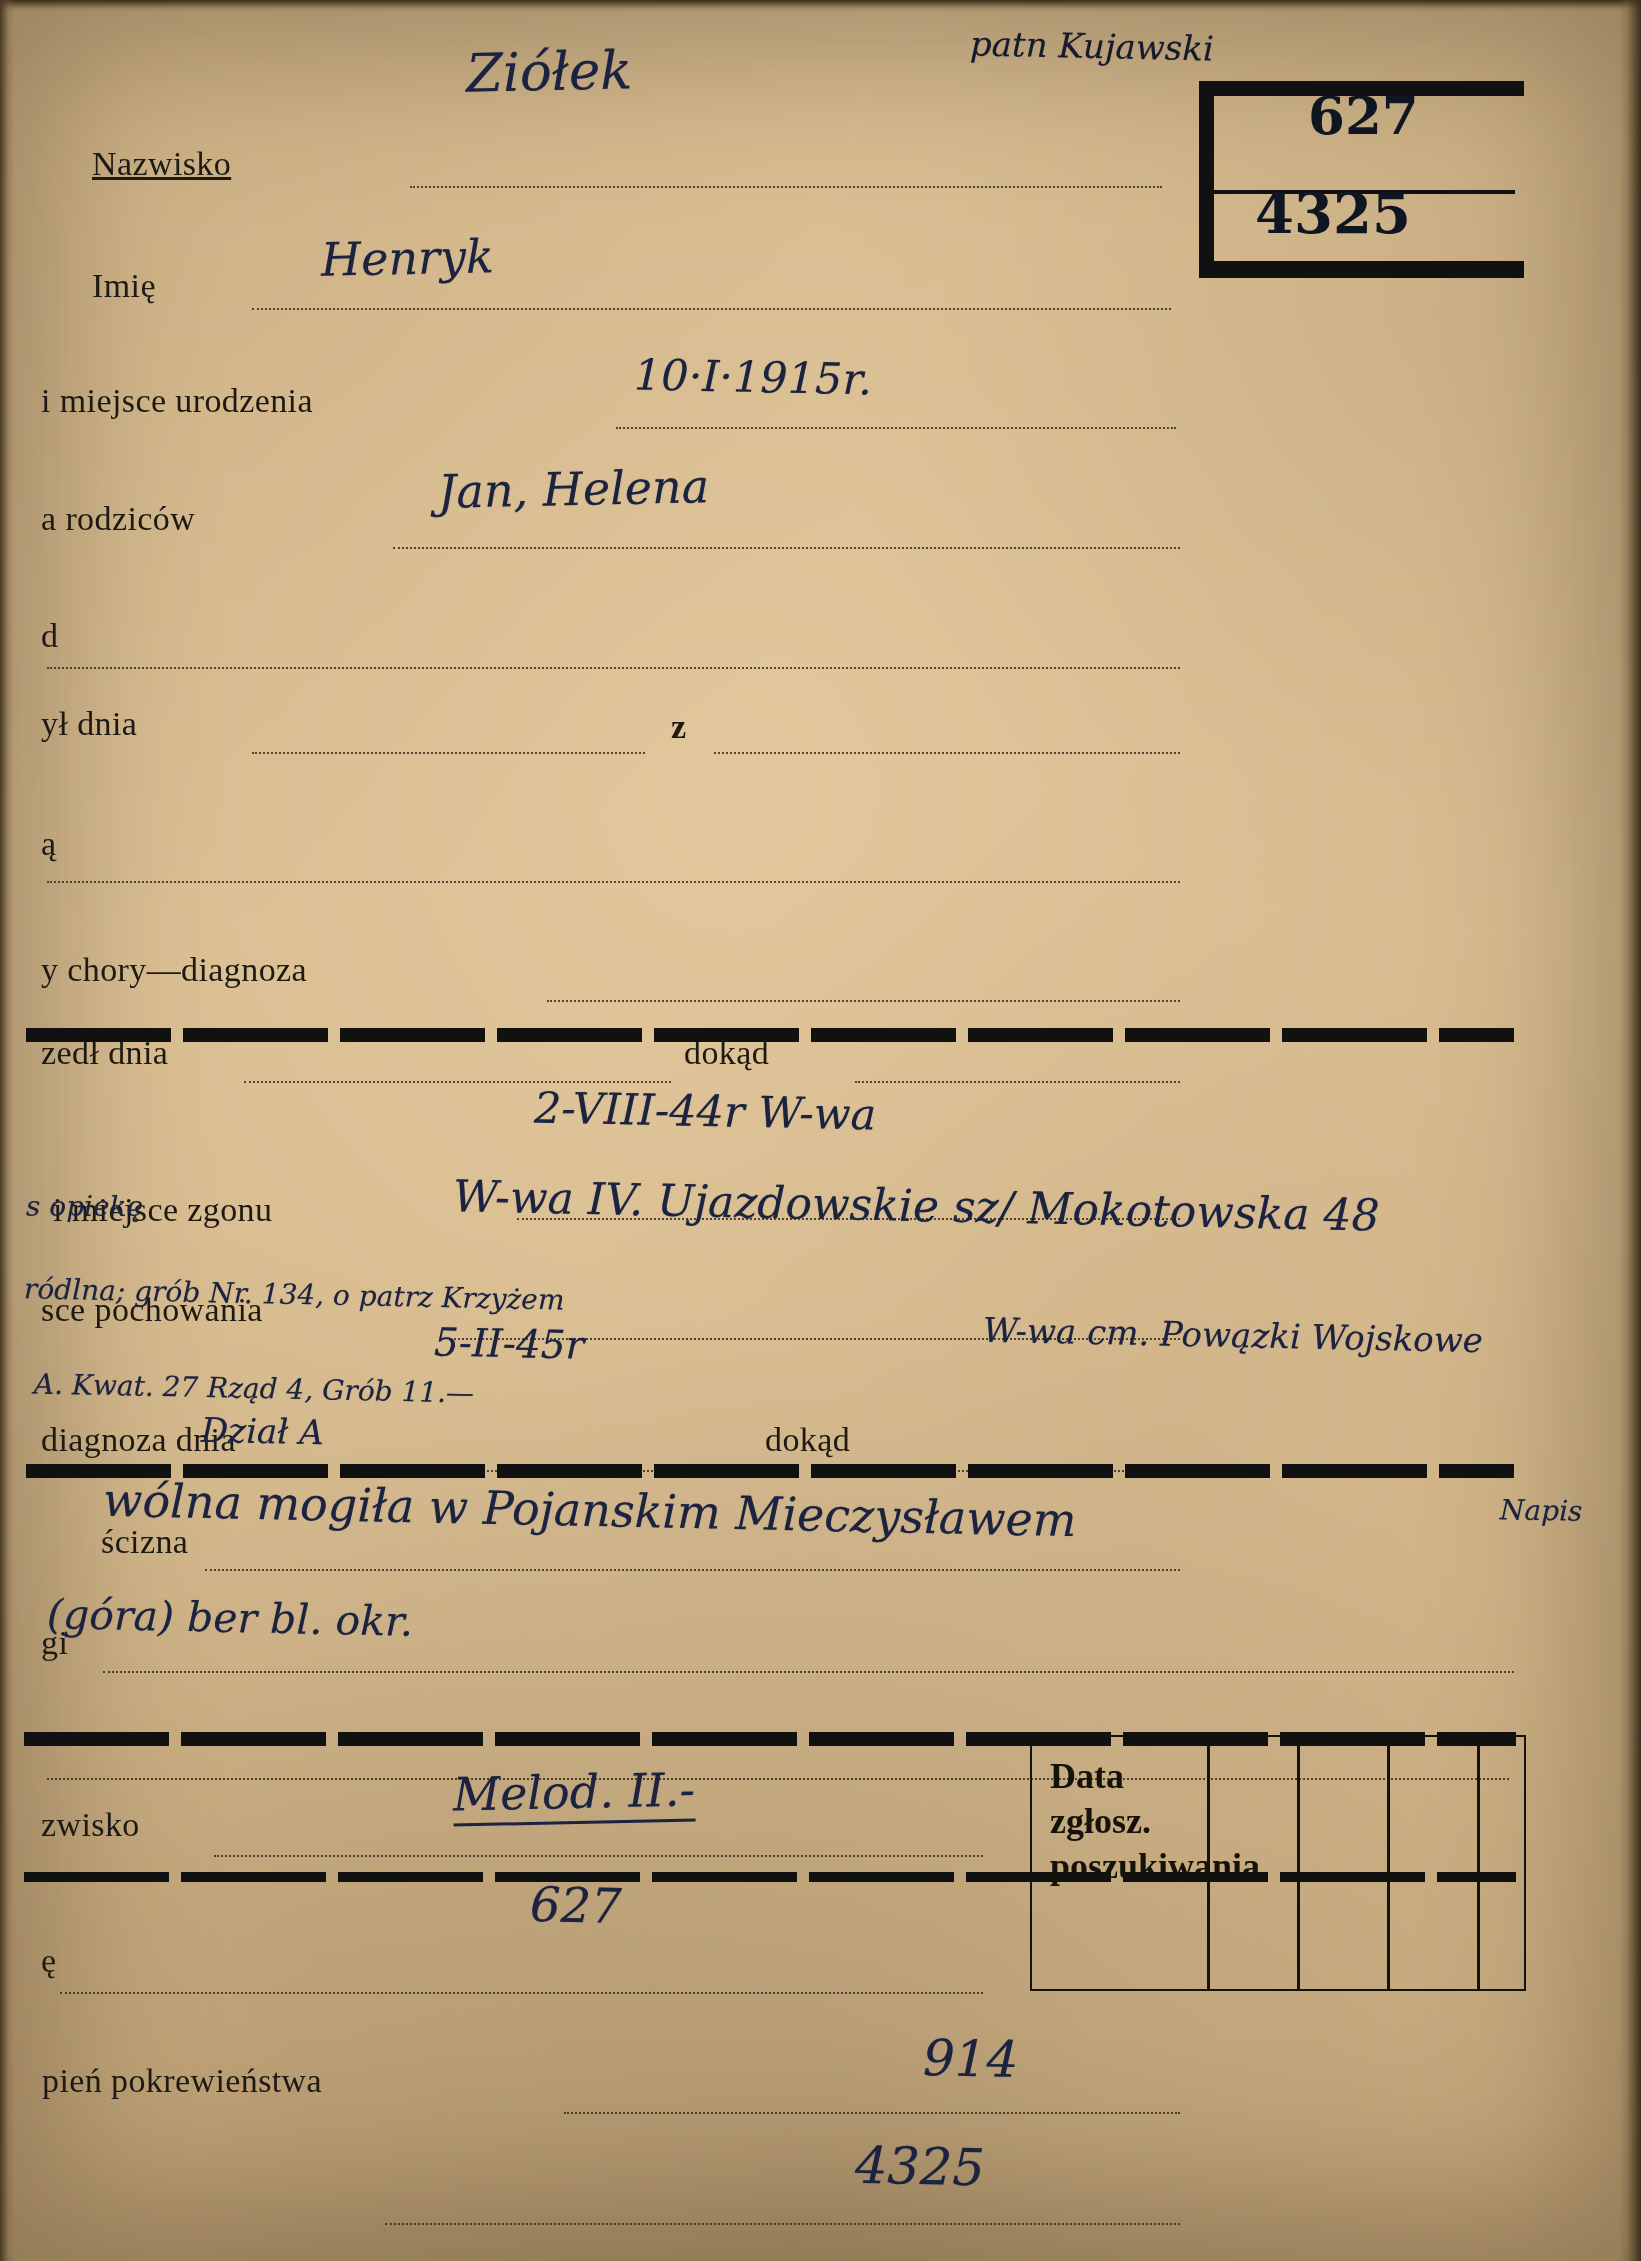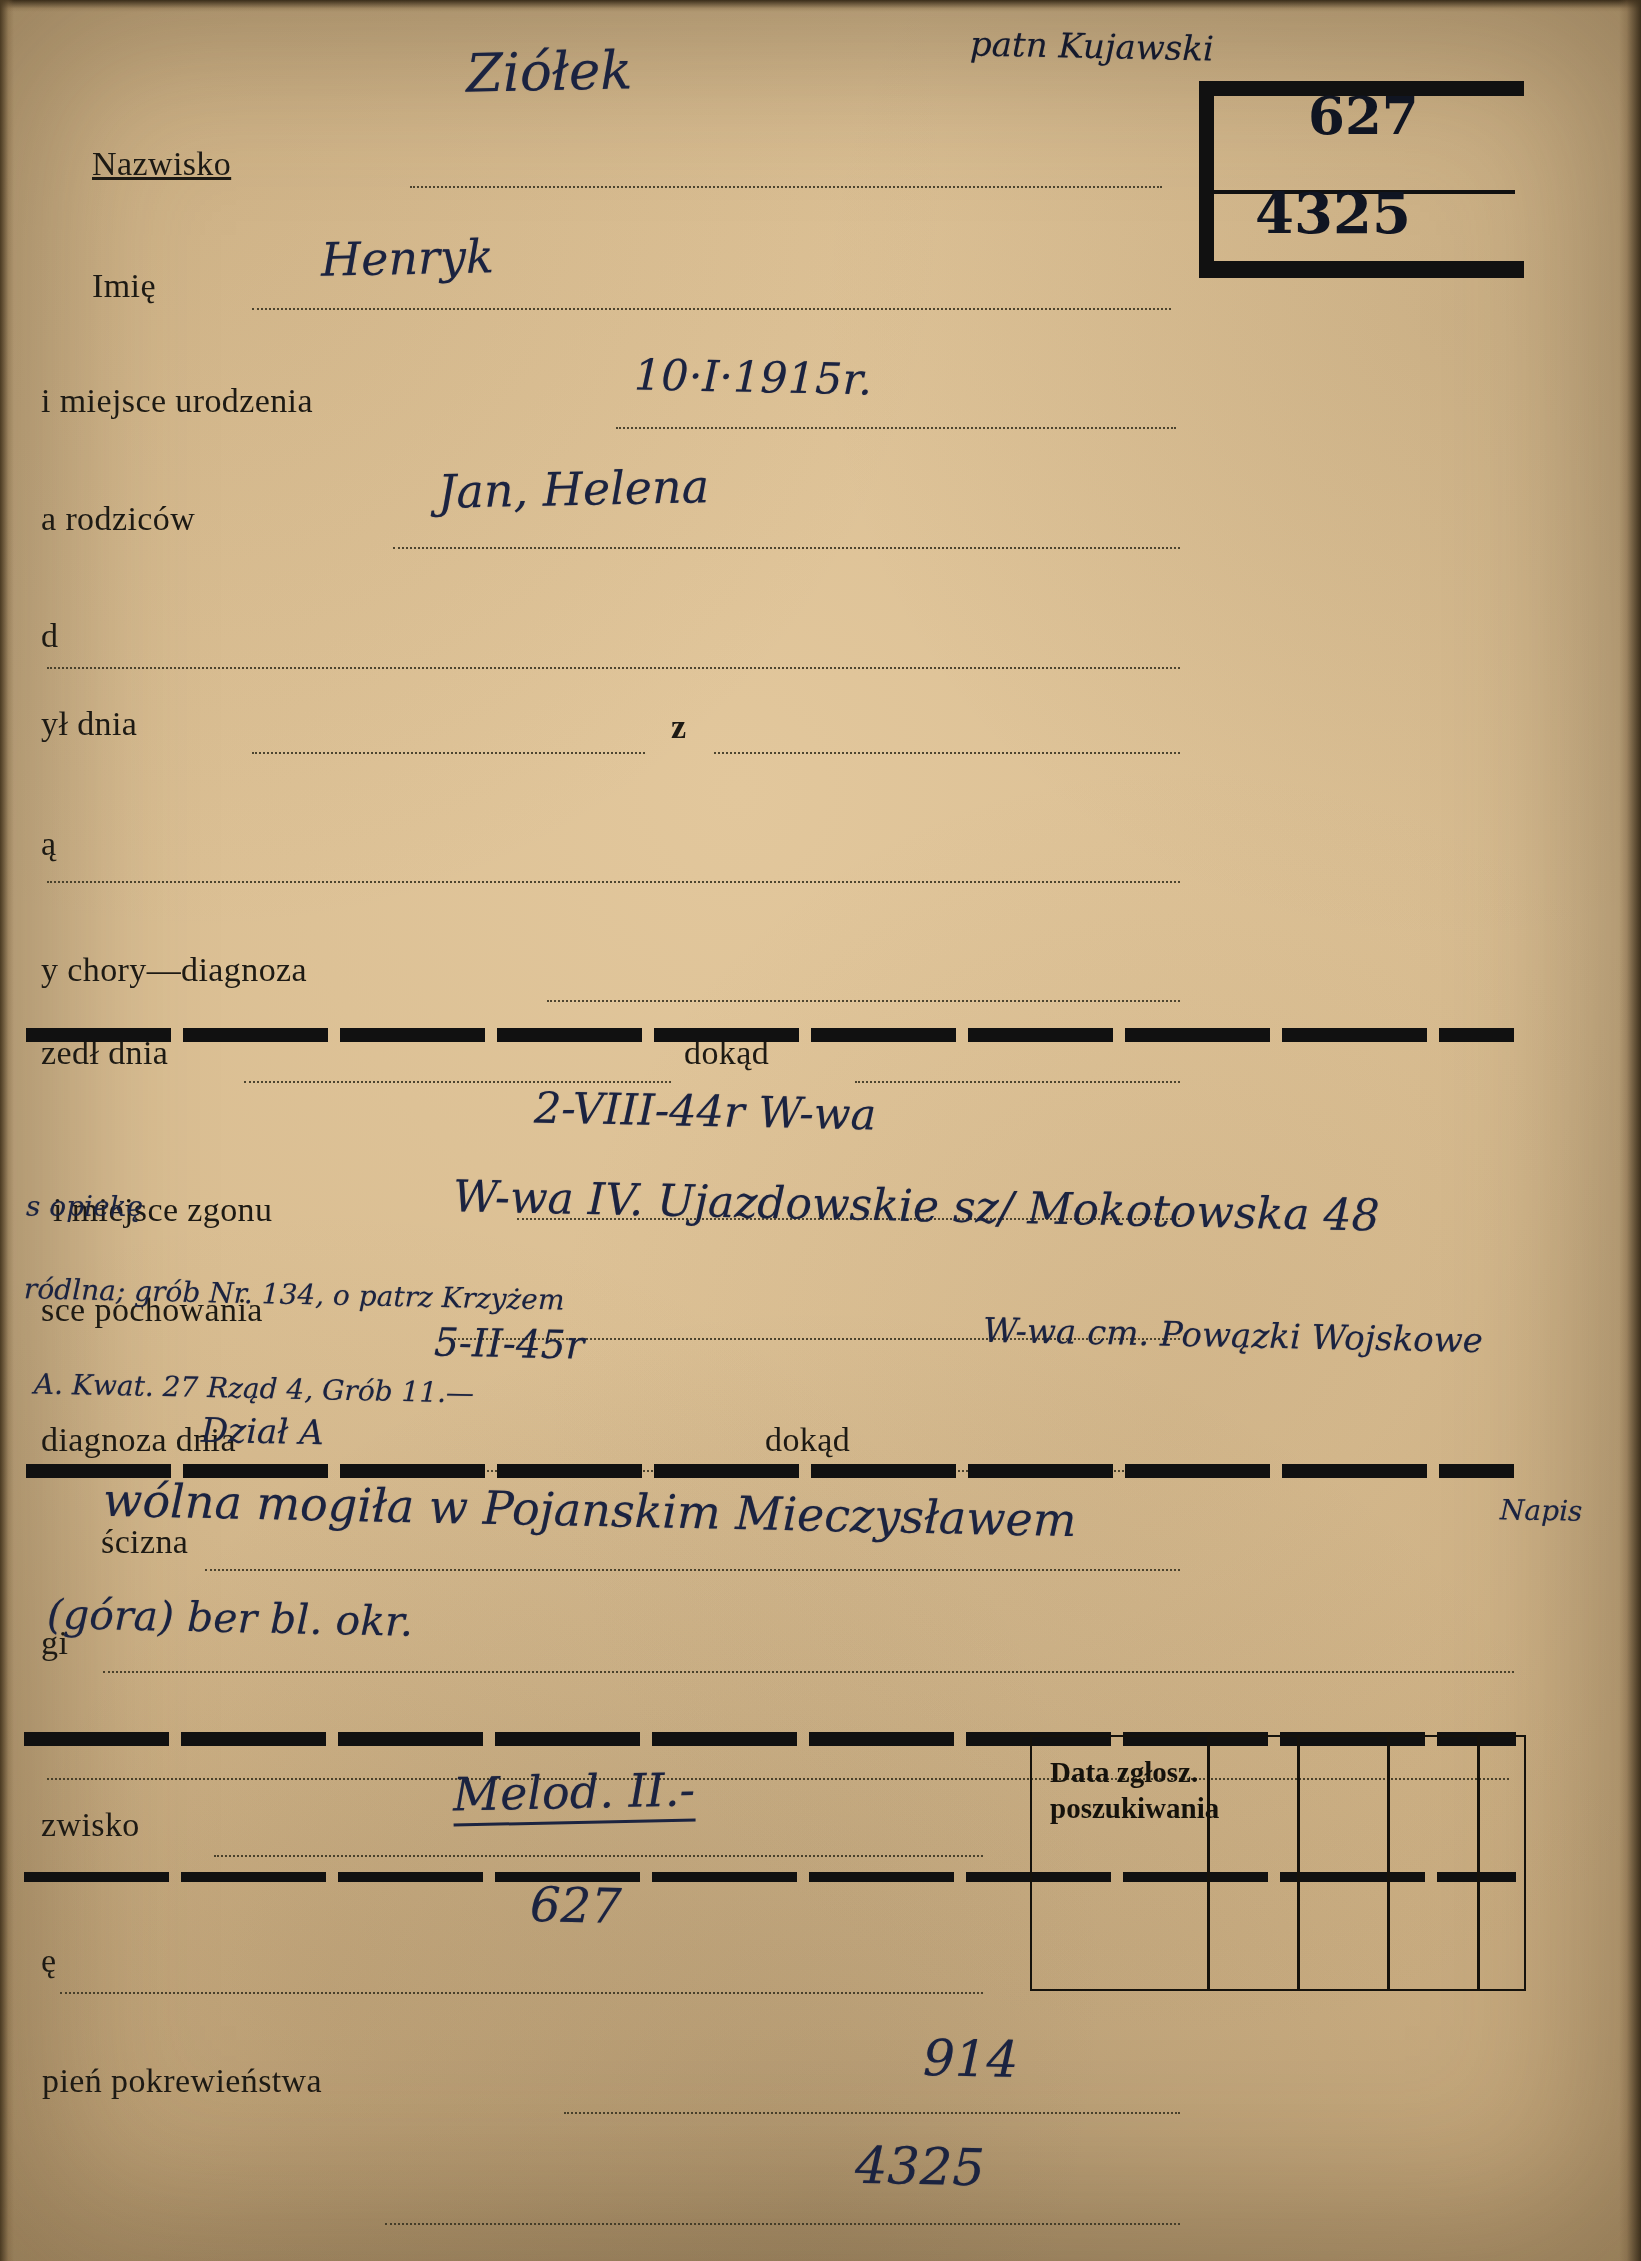--- a/index.html
+++ b/index.html
@@ -178,21 +178,21 @@
     position: absolute;
     top: 0;
     width: 2.6px;
     height: 100%;
     background: #15120c;
   }
   .tbl-label {
     position: absolute;
     font-family: "Liberation Serif", serif;
     font-weight: 700;
-    font-size: 29px;
+    font-size: 36px;
     color: #15120c;
     line-height: 1.25;
     z-index: 5;
   }
 
   
   #watermark {
     position: absolute;
     left: 51px;
     bottom: 31px;

